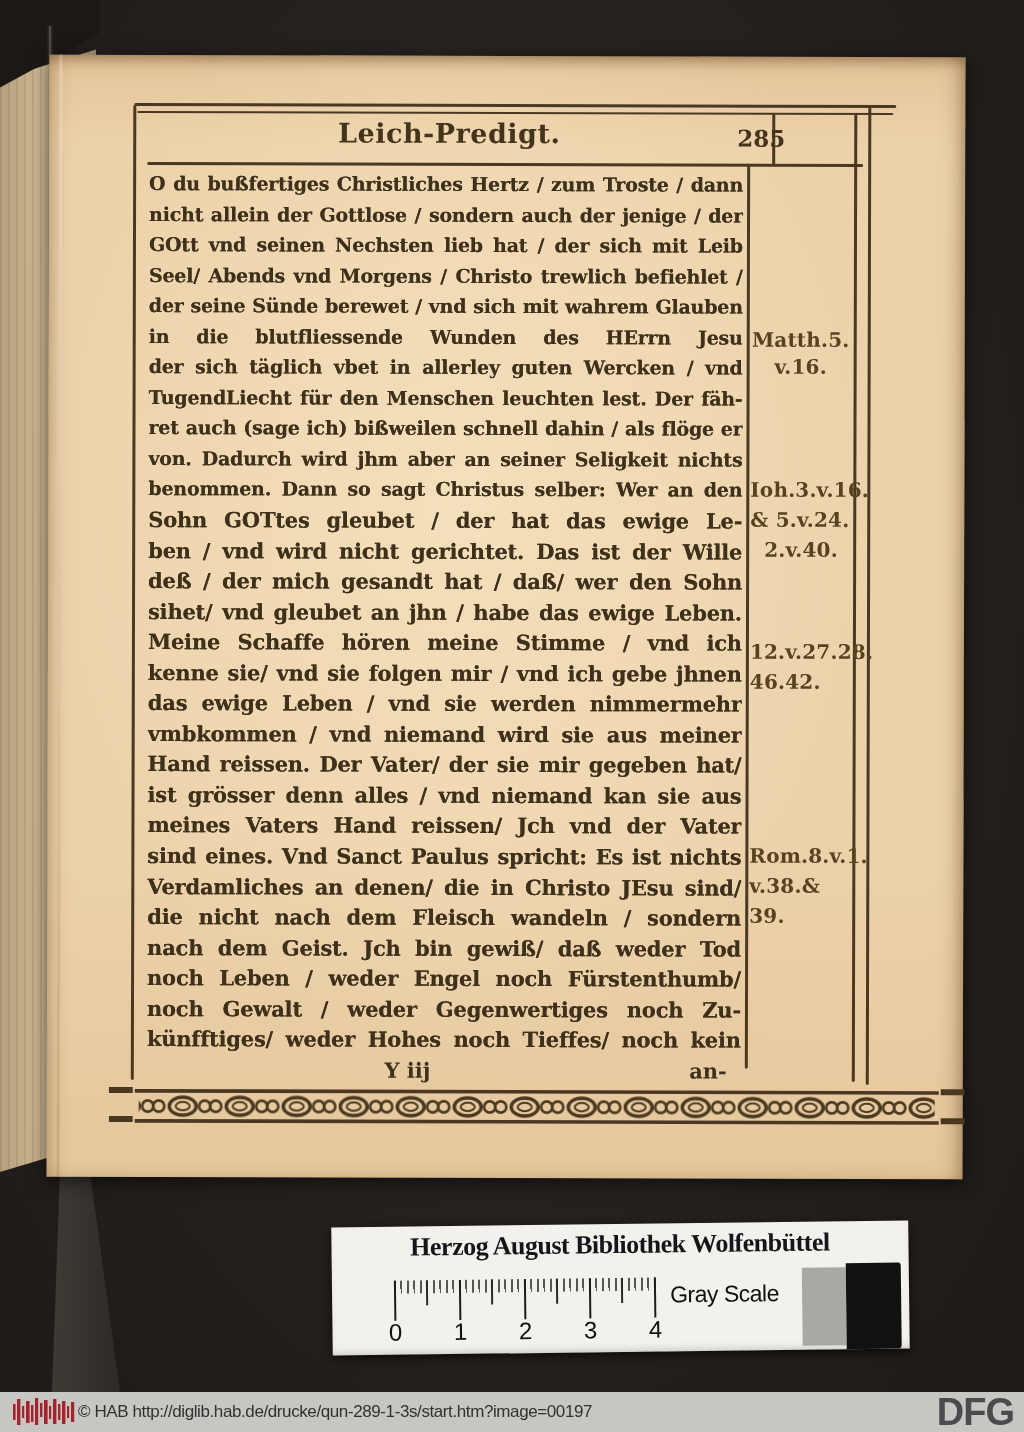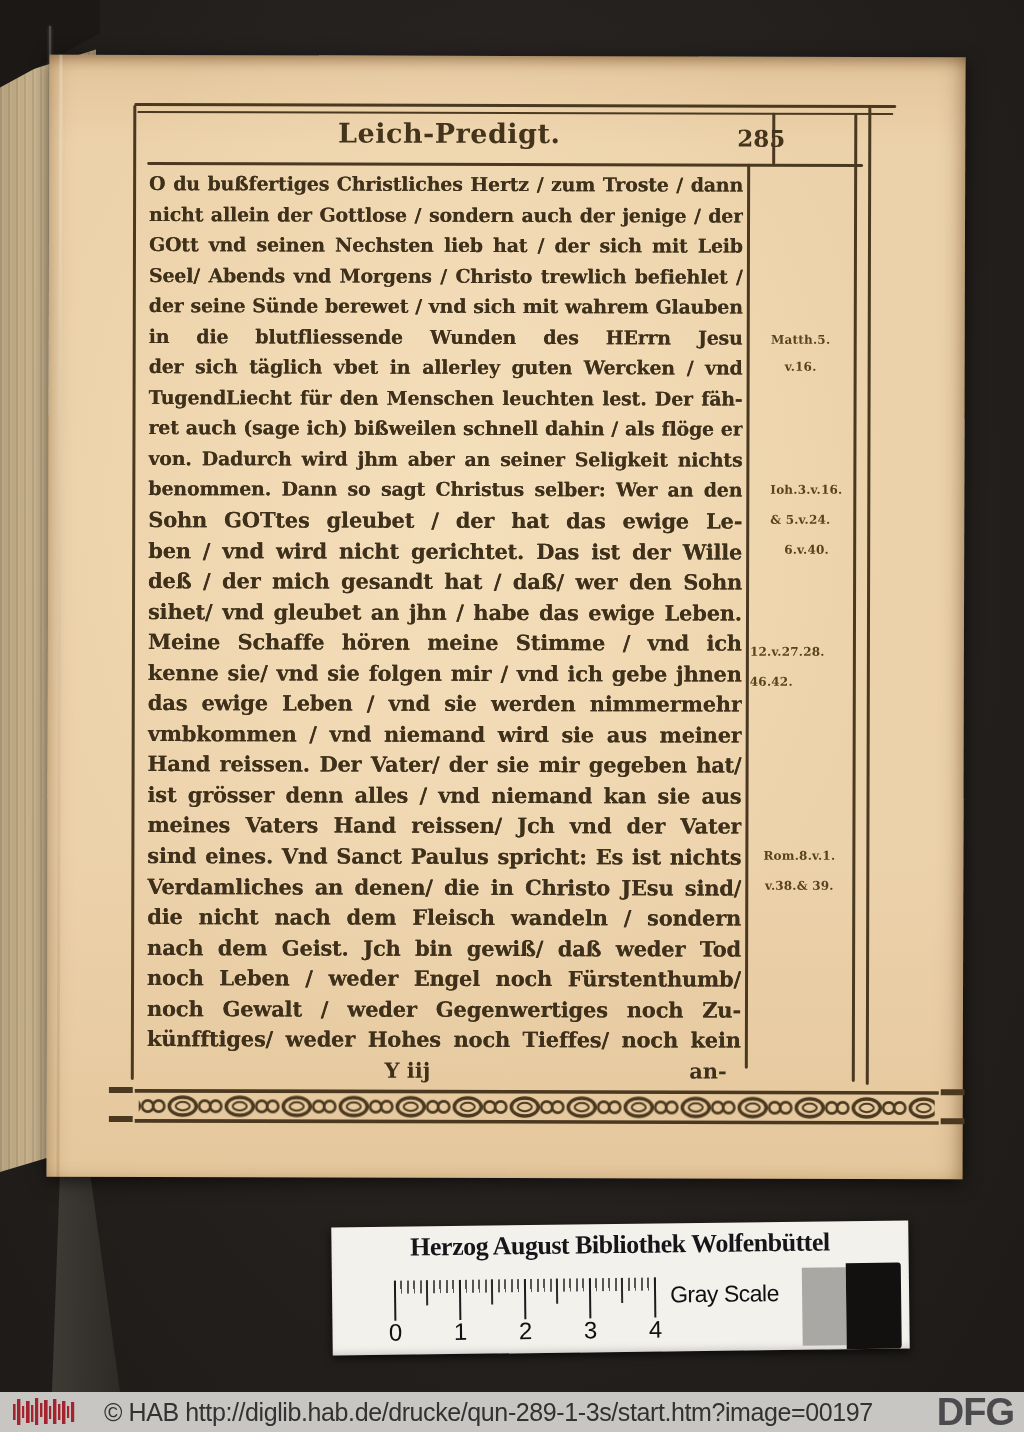--- a/index.html
+++ b/index.html
@@ -37,29 +37,29 @@
        text-shadow:0 0 .5px rgba(62,48,26,.8);}
   .row.sm{font-size:19px;line-height:29px;}
   .row.lg{font-size:21px;line-height:30px;}
   .sig-row{height:31px;position:relative;color:#3e301a;font-weight:bold;font-size:21px;line-height:30px;}
   .sig-mark{position:absolute;left:40%;}
   .catchword{position:absolute;right:14px;}
   .header-title{position:absolute;left:100px;top:62px;width:600px;text-align:center;
     color:#44341c;font-weight:bold;font-size:27px;letter-spacing:.5px;}
   .page-number{position:absolute;left:688px;top:68px;color:#44341c;font-weight:bold;font-size:23px;}
   
-  .mnote{position:absolute;left:702px;width:100px;color:#57431f;font-size:12px;font-weight:bold;
+  .mnote{position:absolute;left:702px;width:100px;color:#57431f;font-size:20px;font-weight:bold;
          letter-spacing:.2px;line-height:30px;text-align:left;}
   .mnote div{height:30px;}
   .mnote.g1{top:270px;text-align:center;line-height:27px;}
   .mnote.g1 div{height:27px;}
-  .mnote.g2{top:418px;padding-left:20px;}
+  .mnote.g2{top:418px;}
   .mnote.g2 div:nth-child(3){padding-left:14px;}
   .mnote.g3{top:580px;}
-  .mnote.g4{top:784px;text-align:center;}
+  .mnote.g4{top:784px;}
   .ornament{position:absolute;left:62px;top:1030px;}
   
   .label{position:absolute;left:332px;top:1224px;width:577px;height:128px;background:#f3f1ec;
     transform:rotate(-.7deg);box-shadow:0 3px 10px rgba(0,0,0,.7), inset 0 -6px 10px -6px rgba(0,0,0,.25);}
   .label-title{position:absolute;left:0;top:6px;width:100%;text-align:center;color:#15151a;
     font-family:"Liberation Serif",serif;font-weight:bold;font-size:26px;letter-spacing:-.5px;}
   .mm-ticks{position:absolute;left:62px;top:54px;width:262px;height:13px;
     background:repeating-linear-gradient(90deg,#555 0 1.7px,transparent 1.7px 6.5px);}
   .cm-tick{position:absolute;top:54px;width:2.4px;height:40px;background:#1c1c1c;}
   .half-tick{position:absolute;top:54px;width:2px;height:25px;background:#2a2a2a;}
@@ -67,22 +67,22 @@
     font-family:"Liberation Sans",sans-serif;font-size:24px;}
   .grayscale-text{position:absolute;left:338px;top:58px;color:#101010;
     font-family:"Liberation Sans",sans-serif;font-size:23px;letter-spacing:-.5px;}
   .patch{position:absolute;}
   .patch.gray{left:470px;top:46px;width:44px;height:78px;background:#a9a8a4;}
   .patch.black{left:514px;top:42px;width:55px;height:86px;background:#121110;border-radius:0 3px 4px 0;}
   
   .footer{position:absolute;left:0;top:1392px;width:1024px;height:40px;background:#c7c6c2;
     display:flex;align-items:center;}
   .hab-logo{margin-left:12px;flex:0 0 auto;}
-  .footer-url{flex:1;margin-left:26px;color:#323232;font-family:"Liberation Sans",sans-serif;
-    font-size:25px;letter-spacing:-.4px;white-space:nowrap;}
+  .footer-url{flex:1;color:#323232;font-family:"Liberation Sans",sans-serif;
+    font-size:17px;letter-spacing:-.4px;white-space:nowrap;}
   .dfg{margin-right:10px;color:#4b4b4e;font-family:"Liberation Sans",sans-serif;
     font-weight:bold;font-size:38px;letter-spacing:-1px;transform:scaleY(1.02);}
 </style>
 </head>
 <body>
 
 <div class="stage">
 
   <div class="pages-strip"></div>
   <div class="corner-shadow"></div>
@@ -139,21 +139,21 @@
       </div>
     </div>
 
     <div class="mnote g1">
       <div>Matth.5.</div>
       <div>v.16.</div>
     </div>
     <div class="mnote g2">
       <div>Ioh.3.v.16.</div>
       <div>&amp; 5.v.24.</div>
-      <div>6.v.40.</div>
+      <div>2.v.40.</div>
     </div>
     <div class="mnote g3">
       <div>12.v.27.28.</div>
       <div>46.42.</div>
     </div>
     <div class="mnote g4">
       <div>Rom.8.v.1.</div>
       <div>v.38.&amp; 39.</div>
     </div>
 

